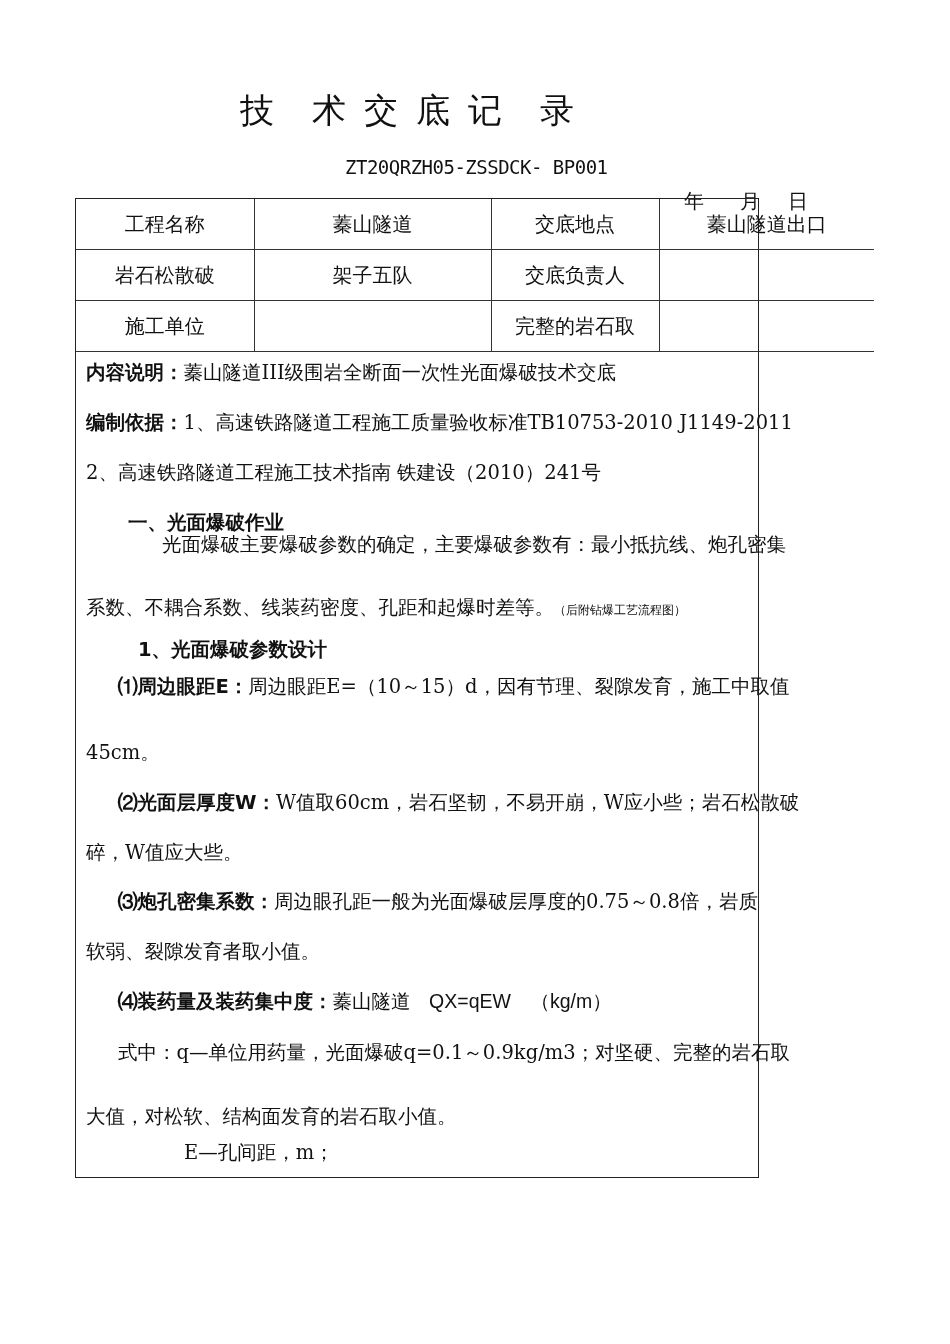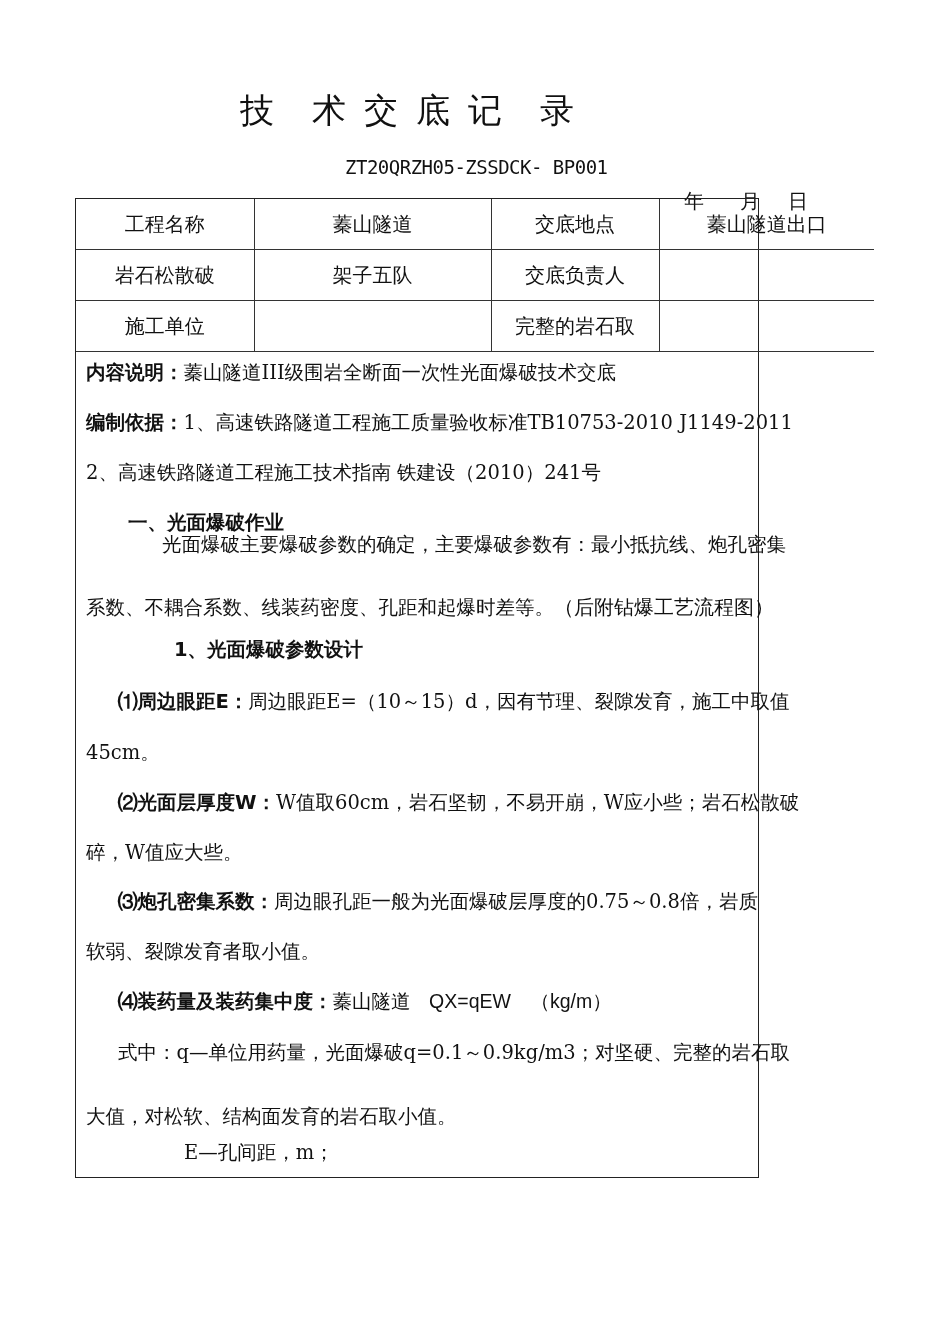--- a/index.html
+++ b/index.html
@@ -80,21 +80,21 @@
       padding: 0 10px;
       box-sizing: border-box;
       font-size: 19.5px;
     }
     .line {
       position: absolute;
       left: 10px;
       white-space: nowrap;
     }
     .bold { font-weight: bold; font-family: "DejaVu Sans", "Liberation Sans", sans-serif; }
-    .small { font-size: 20px; }
+    .small { font-size: 12px; }
     .sans { font-family: "Liberation Sans", "DejaVu Sans", sans-serif; }
   </style>
 </head>
 <body>
 
 <div class="title">
   <span class="gap-wide">技</span><span class="gap">术</span><span class="gap">交</span><span class="gap">底</span><span class="gap-wide">记</span><span>录</span>
 </div>
 
 <div class="docno">ZT20QRZH05-ZSSDCK- BP001</div>
@@ -139,23 +139,23 @@
     <div class="line" style="top:58px;">
       <span class="bold">编制依据：</span><span>1、高速铁路隧道工程施工质量验收标准TB10753-2010 J1149-2011</span>
     </div>
     <div class="line" style="top:108px;">2、高速铁路隧道工程施工技术指南 铁建设（2010）241号</div>
 
     <div class="line bold" style="top:158px; left:52px;">一、光面爆破作业</div>
     <div class="line" style="top:180px; left:62px;margin-left:24px;">光面爆破主要爆破参数的确定，主要爆破参数有：最小抵抗线、炮孔密集</div>
     <div class="line" style="top:243px;">
       <span>系数、不耦合系数、线装药密度、孔距和起爆时差等。</span><span class="small">（后附钻爆工艺流程图）</span>
     </div>
-    <div class="line bold" style="top:285px; left:62px;margin-left:36px;">1、光面爆破参数设计</div>
+    <div class="line bold" style="top:285px; left:62px;">1、光面爆破参数设计</div>
 
-    <div class="line" style="top:337px; left:42px;">
+    <div class="line" style="top:322px; left:42px;">
       <span class="bold">⑴周边眼距E：</span><span>周边眼距E=（10～15）d，因有节理、裂隙发育，施工中取值</span>
     </div>
     <div class="line" style="top:388px;">45cm。</div>
 
     <div class="line" style="top:438px; left:42px;">
       <span class="bold">⑵光面层厚度W：</span><span>W值取60cm，岩石坚韧，不易开崩，W应小些；岩石松散破</span>
     </div>
     <div class="line" style="top:488px;">碎，W值应大些。</div>
 
     <div class="line" style="top:537px; left:42px;">

